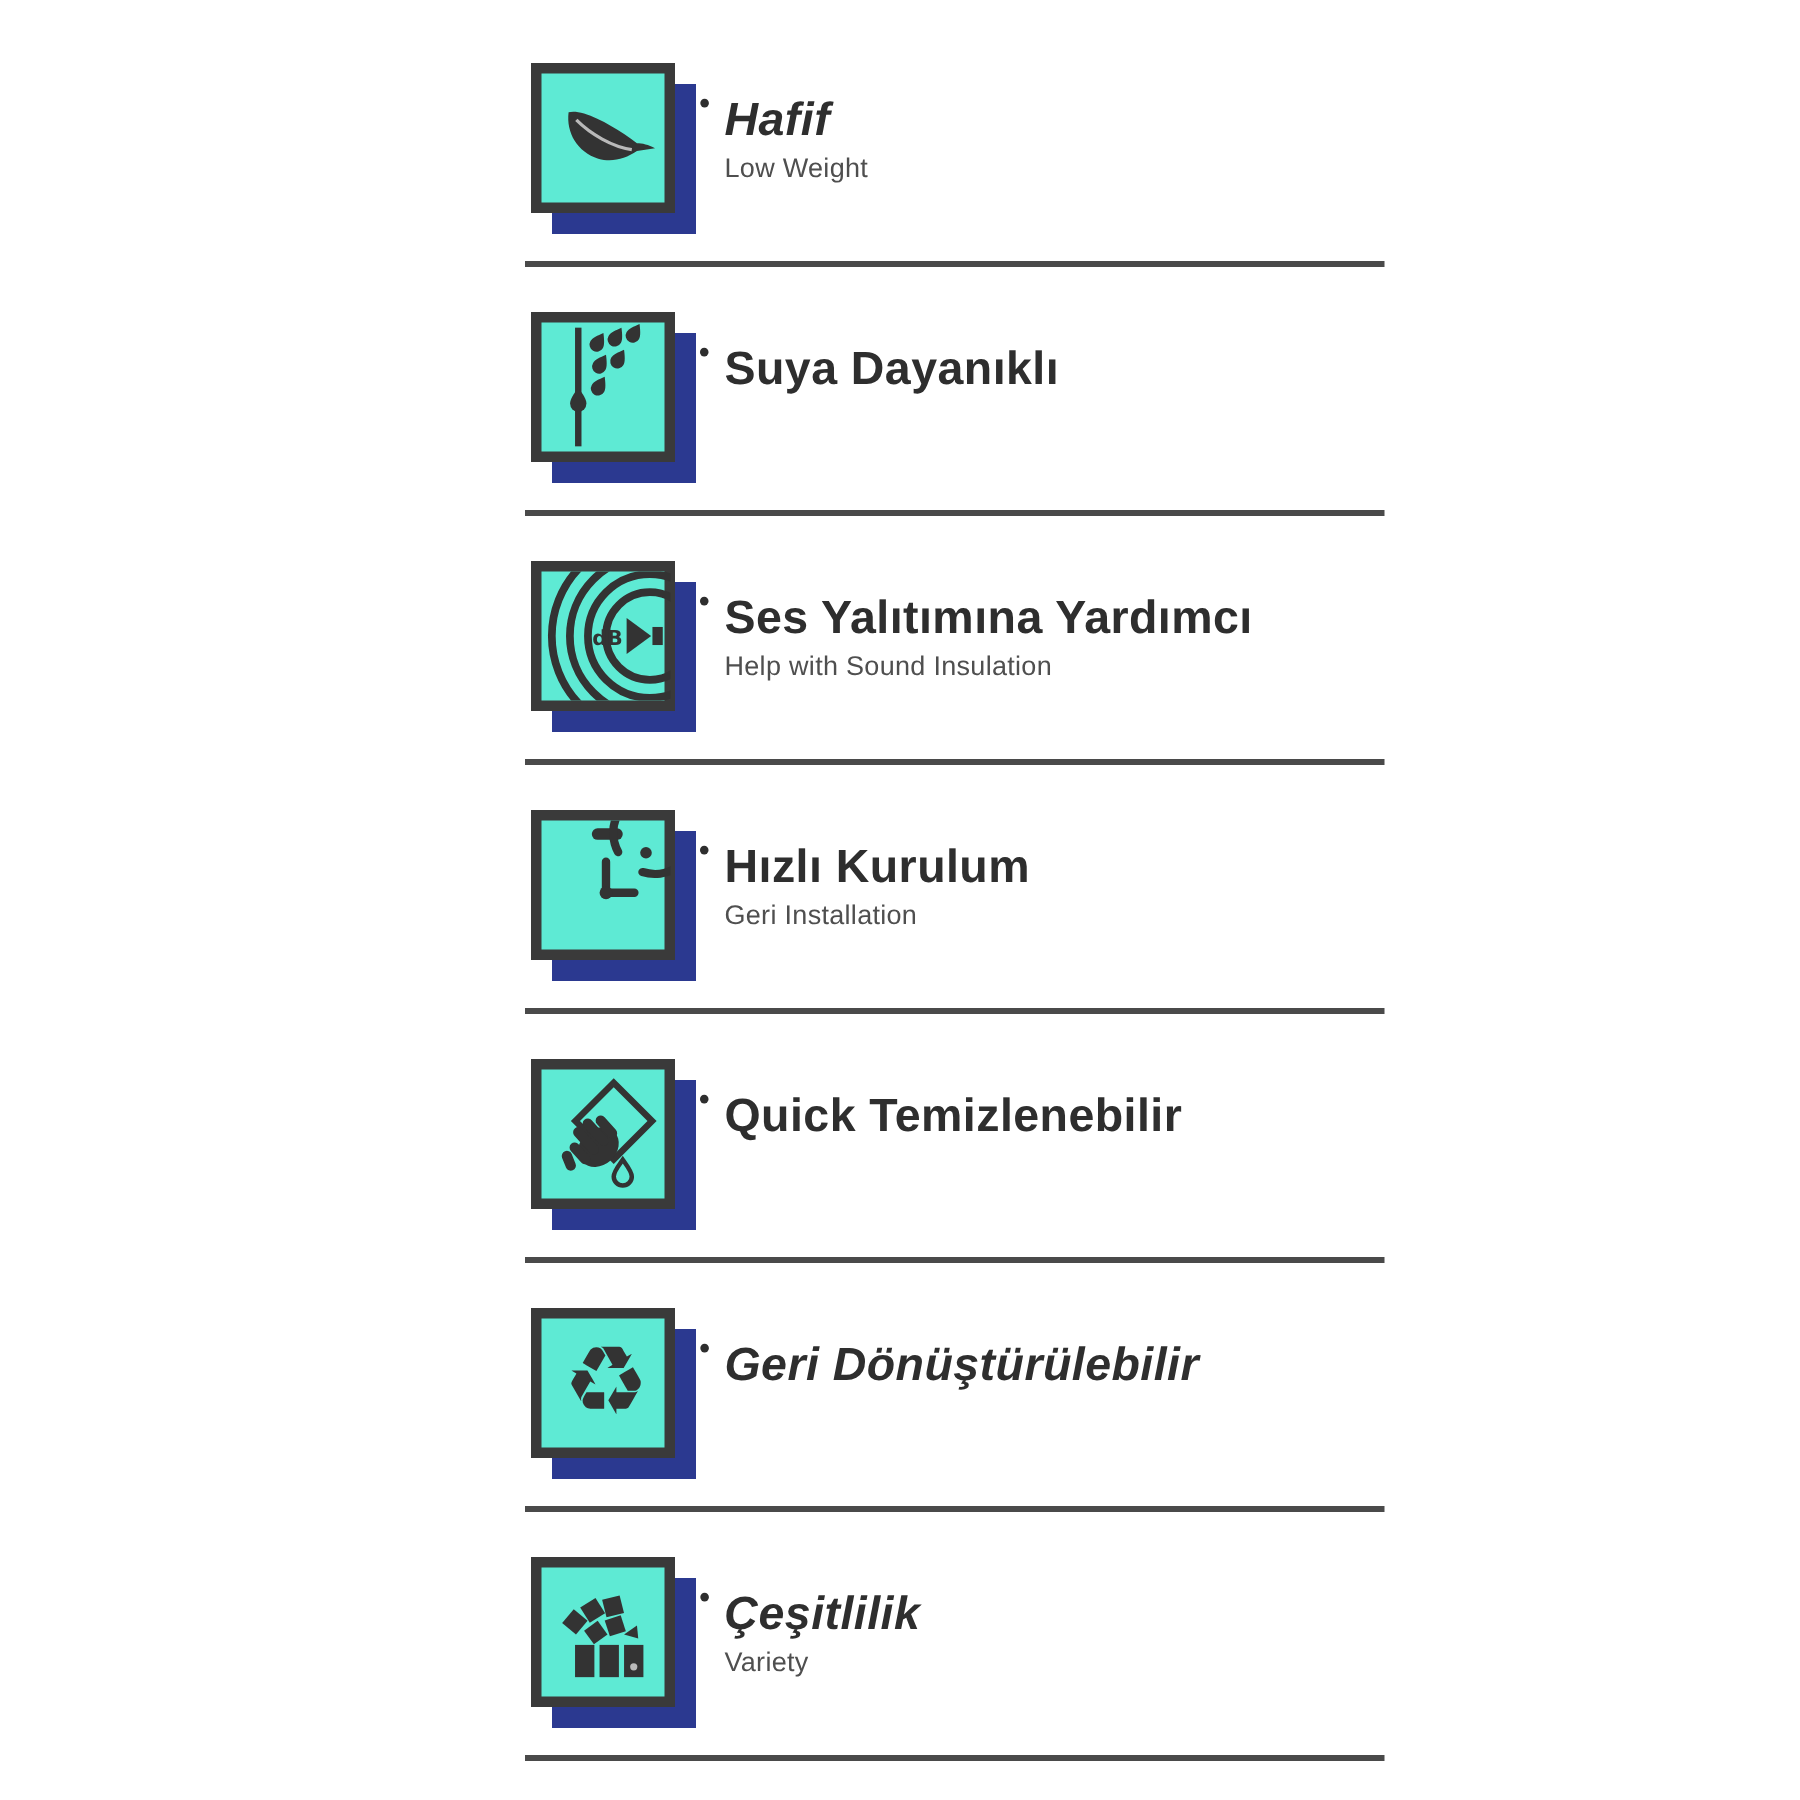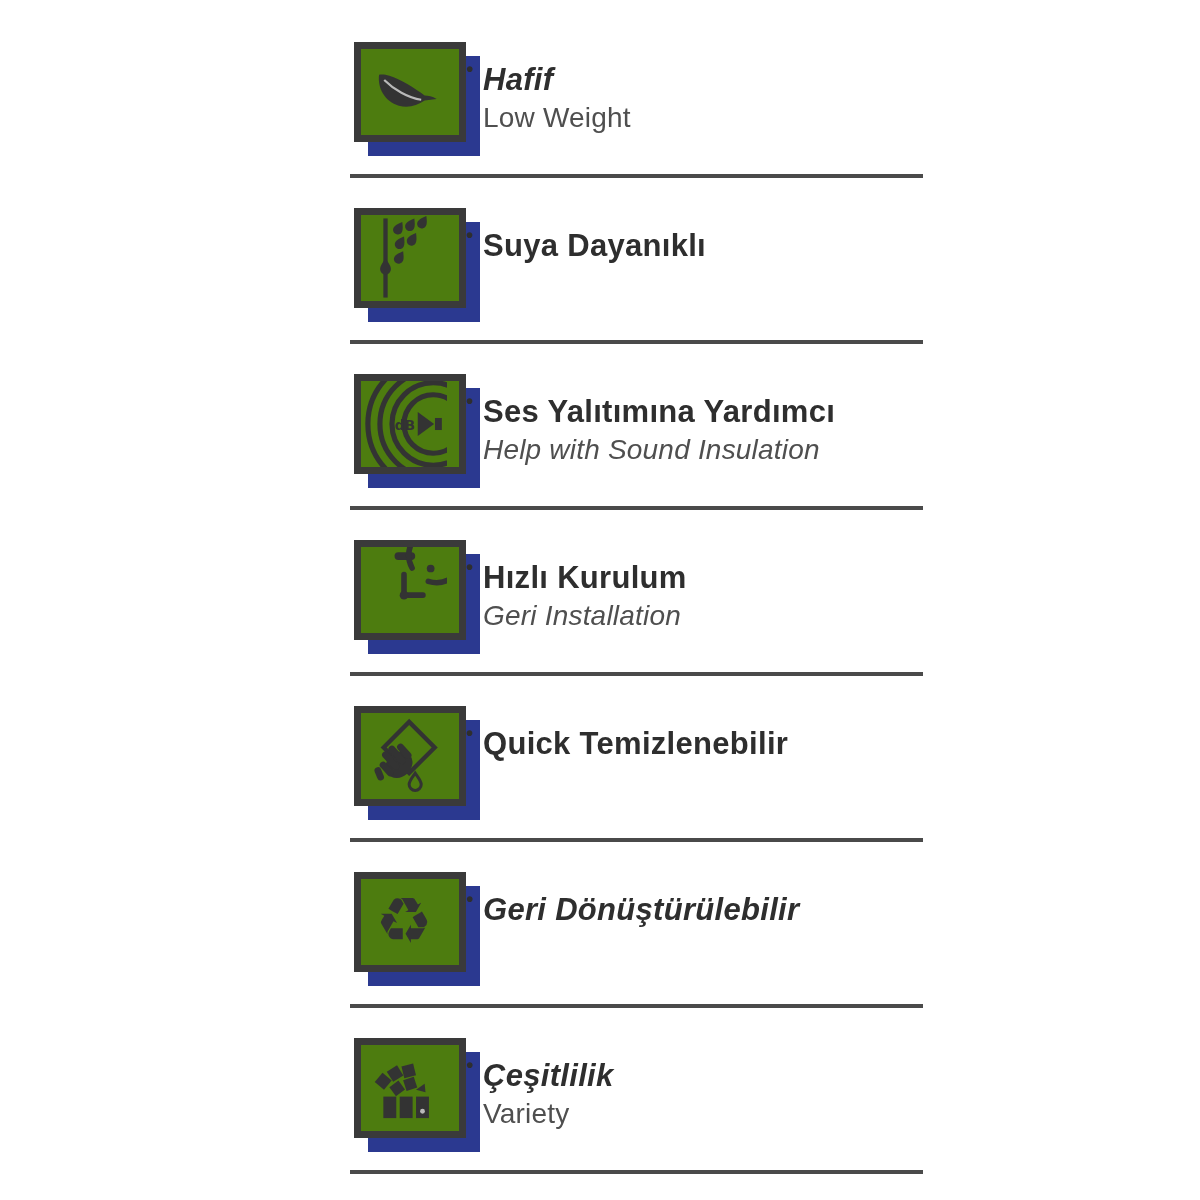--- a/index.html
+++ b/index.html
@@ -1,31 +1,31 @@
 <!DOCTYPE html>
 <html><head>
 <meta charset="utf-8">
 <style>
   * { margin:0; padding:0; box-sizing:border-box; }
   html,body { width:1200px; height:1200px; background:#ffffff;
               font-family:"Liberation Sans", sans-serif; overflow:hidden; }
   .panel { position:absolute; left:350px; top:12px; width:573px; }
   .feature-row { position:relative; height:166px; border-bottom:4px solid #4a4a4a; }
-  .icon-box { position:absolute; left:4px; top:30px; width:112px; height:100px;
-              background:#4d7c0f; border:7px solid #3a3a3a;
+  .icon-box { position:absolute; left:4px; top:30px; width:96px; height:100px;
+              background:#5eead4; border:7px solid #3a3a3a;
               box-shadow:14px 14px 0 0 #2b3990; }
   .icon-box svg { position:absolute; left:0; top:0; width:86px; height:86px; display:block; }
   .feature-text { position:absolute; left:133px; top:50px; }
   .title { position:relative; font-size:31px; font-weight:600; color:#2e2e2e;
            line-height:1.15; letter-spacing:0.3px; white-space:nowrap; }
   .bullet { position:absolute; left:-17px; top:-4px; font-size:20px; font-weight:800; }
-  .subtitle { font-size:28px; font-weight:400; color:#4f4f4f; margin-top:4px;
+  .subtitle { font-size:18px; font-weight:400; color:#4f4f4f; margin-top:4px;
               letter-spacing:0.2px; white-space:nowrap; }
   .t-italic { font-style:italic; font-weight:700; }
-  .s-italic { font-style:italic; }
+  .s-italic { }
   svg text { font-family:"DejaVu Sans","Liberation Sans",sans-serif; }
 </style>
 </head>
 <body>
 
 <div class="panel">
 
   <section class="feature-row">
     <div class="icon-box">
       <svg viewBox="0 0 100 100">

